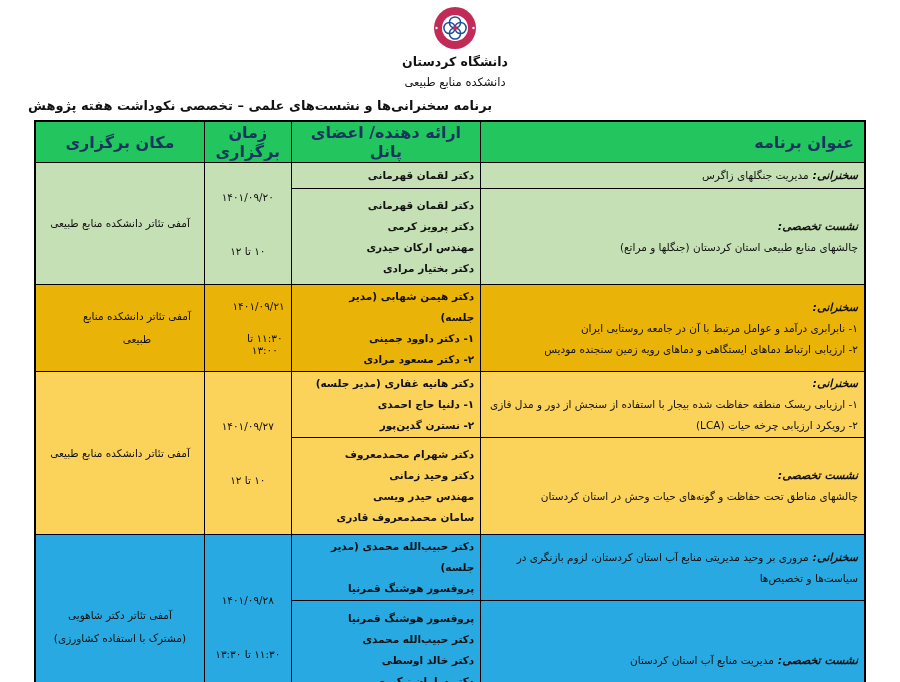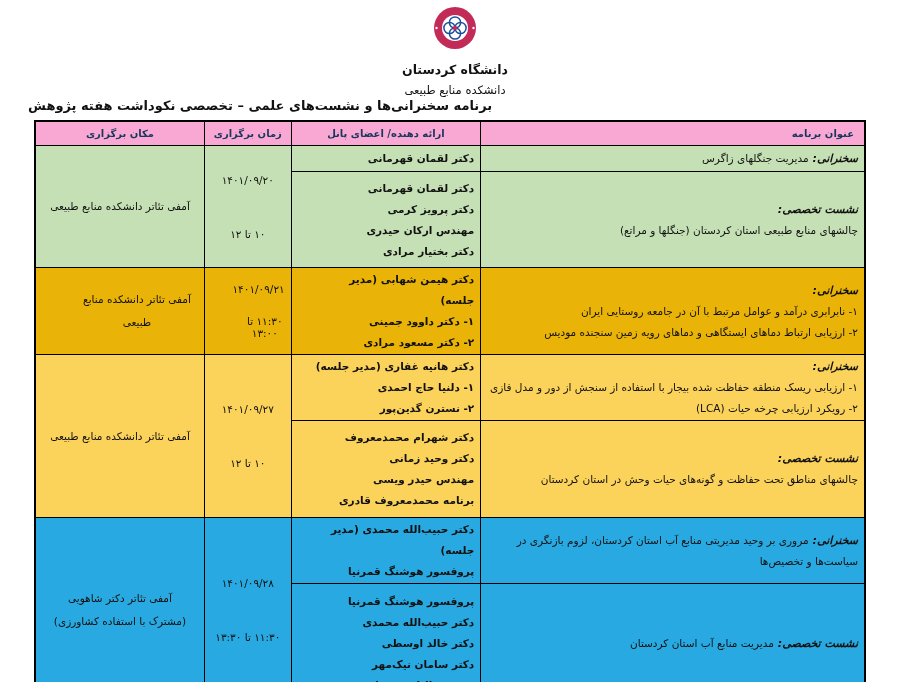--- a/index.html
+++ b/index.html
@@ -2,32 +2,32 @@
 <html lang="fa"><head>
 <meta charset="utf-8">
 <style>
   html,body{margin:0;padding:0;background:#fff;}
   .page{position:relative;width:900px;height:682px;background:#fff;overflow:hidden;
         font-family:"DejaVu Sans",sans-serif;color:#111;}
   
   .brand{position:absolute;left:455px;top:6px;transform:translateX(-50%);
          text-align:center;width:320px;}
   .brand svg{display:block;margin:0 auto;}
-  .uni-name{margin-top:12px;font-size:12.5px;font-weight:bold;direction:rtl;}
+  .uni-name{margin-top:4px;font-size:12.5px;font-weight:bold;direction:rtl;}
   .fac-name{margin-top:6px;font-size:11.5px;font-weight:normal;direction:rtl;}
   .doc-title{position:absolute;left:28px;top:98px;direction:rtl;unicode-bidi:plaintext;
              font-size:13px;font-weight:bold;white-space:nowrap;}
   
   table.sched{position:absolute;left:34px;top:120px;width:832px;
               border-collapse:collapse;table-layout:fixed;direction:rtl;
               font-size:11px;}
   .sched th,.sched td{border:1px solid #000;padding:1px 6px;overflow:hidden;}
   .sched{border:2px solid #000;}
-  .sched thead th{background:#f9a8d4;color:#16365c;font-weight:bold;
-                  font-size:10px;height:21px;text-align:center;}
+  .sched thead th{background:#22c55e;color:#16365c;font-weight:bold;
+                  font-size:16px;height:21px;text-align:center;}
   .sched thead th.th-program{text-align:right;padding-right:10px;}
   
   .c-program{width:381px;} .c-pres{width:188px;} .c-time{width:86px;} .c-venue{width:168px;}
   
   .s-green td{background:#c5e0b4;}
   .s-gray td{background:#eab308;padding-left:40px;}
   .s-yellow td{background:#fbd25a;}
   .s-blue td{background:#29a9e1;}
   
   .h26{height:26px;} .h96{height:96px;} .h72{height:72px;}
@@ -154,21 +154,21 @@
       </tr>
       <tr class="s-yellow h97">
         <td class="prog">
           <div><span class="lead">نشست تخصصی:</span></div>
           <div>چالشهای مناطق تحت حفاظت و گونه‌های حیات وحش در استان کردستان</div>
         </td>
         <td class="pres">
           <div>دکتر شهرام محمدمعروف</div>
           <div>دکتر وحید زمانی</div>
           <div>مهندس حیدر ویسی</div>
-          <div>برنامه محمدمعروف قادری</div>
+          <div>سامان محمدمعروف قادری</div>
         </td>
       </tr>
 
       <tr class="s-blue h48">
         <td class="prog">
           <div><span class="lead">سخنرانی:</span><span class="ptext">مروری بر وحید مدیریتی منابع آب استان کردستان، لزوم بازنگری در سیاست‌ها و تخصیص‌ها</span></div>
         </td>
         <td class="pres">
           <div>دکتر حبیب‌الله محمدی (مدیر جلسه)</div>
           <div>پروفسور هوشنگ قمرنیا</div>

